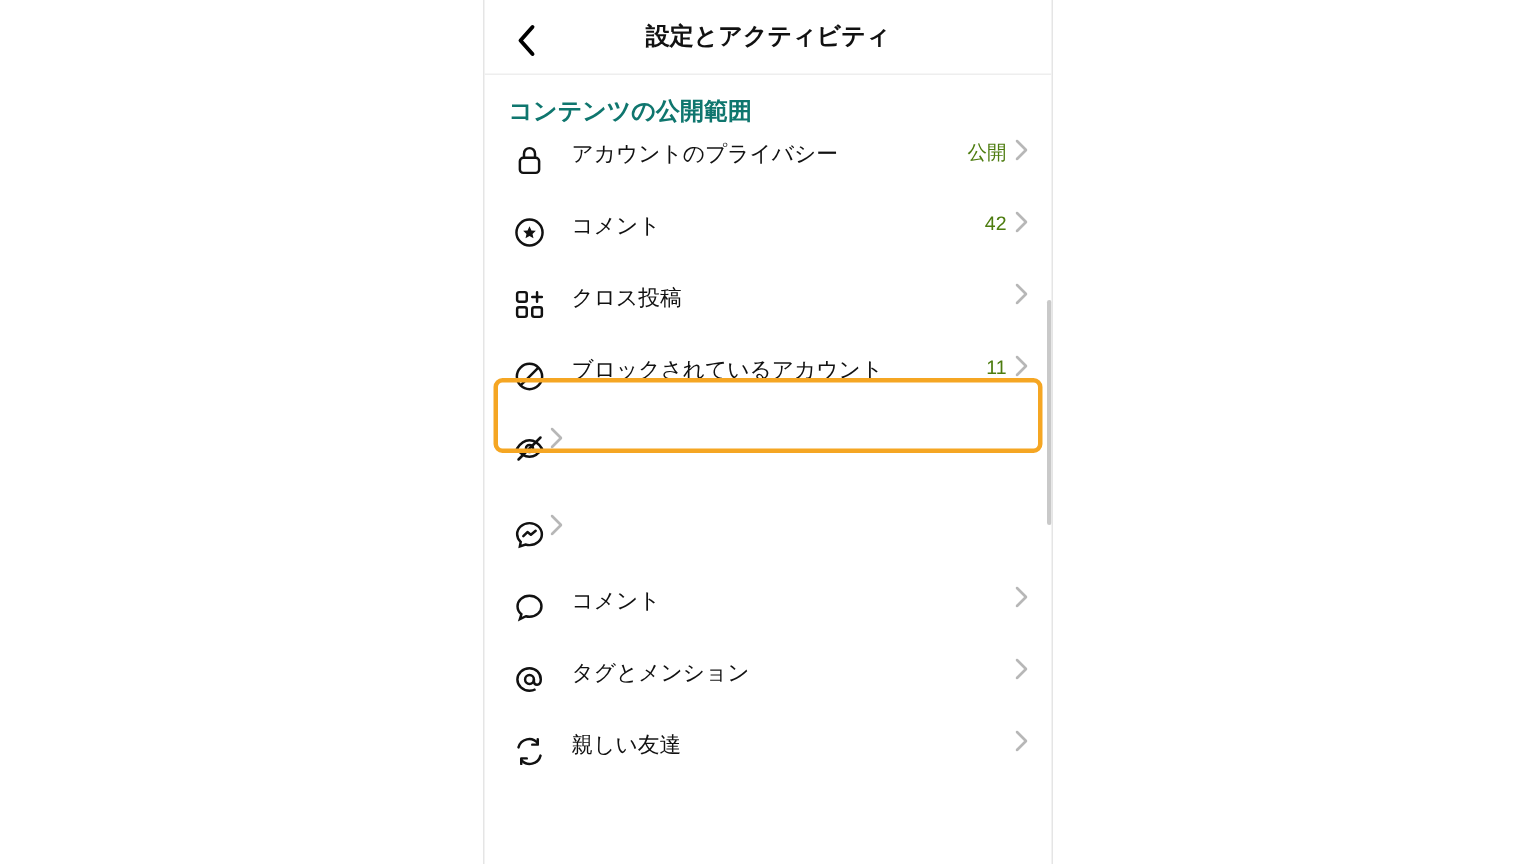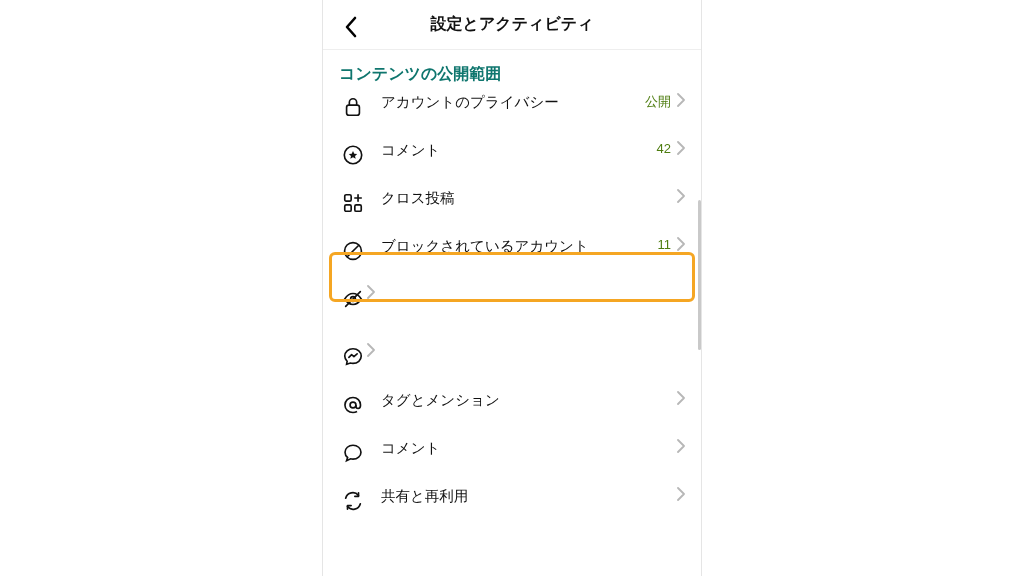--- a/index.html
+++ b/index.html
@@ -186,56 +186,56 @@
       <span class="chev">
           <svg width="8" height="14" viewBox="0 0 8 14">
             <path d="M1 1 L7 7 L1 13" stroke="#b7b7b7" stroke-width="1.8" fill="none" stroke-linecap="round" stroke-linejoin="round"></path>
           </svg>
         </span>
     </div>
 
     <div class="row">
       <span class="ic">
         <svg width="22" height="22" viewBox="0 0 24 24" stroke="#111" stroke-width="1.8" fill="none">
+            <path d="M12 3.5 c4.9 0 8.7 3.4 8.7 7.6 c0 4.2 -3.8 7.6 -8.7 7.6 c-.9 0 -1.8 -.1 -2.6 -.34 L5 20.5 l1.1 -3.6 C4.3 15.5 3.3 13.4 3.3 11.1 C3.3 6.9 7.1 3.5 12 3.5 z"></path>
+          </svg>
+      </span>
+      <span class="label">コメント</span>
+      <span class="chev">
+          <svg width="8" height="14" viewBox="0 0 8 14">
+            <path d="M1 1 L7 7 L1 13" stroke="#b7b7b7" stroke-width="1.8" fill="none" stroke-linecap="round" stroke-linejoin="round"></path>
+          </svg>
+        </span>
+    </div>
+
+    <div class="row">
+      <span class="ic">
+        <svg width="22" height="22" viewBox="0 0 24 24" stroke="#111" stroke-width="1.8" fill="none">
             <circle cx="12" cy="12" r="3.2"></circle>
             <path d="M15.2 12 v1.2 c0 1.6 1 2.6 2.3 2.6 c1.6 0 2.7 -1.5 2.7 -3.8 C20.2 7.2 16.6 3.8 12 3.8 C7 3.8 3.2 7.5 3.2 12 S7 20.2 12 20.2 c1.6 0 3.1 -.4 4.4 -1.1"></path>
           </svg>
       </span>
       <span class="label">タグとメンション</span>
-      <span class="chev">
-          <svg width="8" height="14" viewBox="0 0 8 14">
-            <path d="M1 1 L7 7 L1 13" stroke="#b7b7b7" stroke-width="1.8" fill="none" stroke-linecap="round" stroke-linejoin="round"></path>
-          </svg>
-        </span>
-    </div>
-
-    <div class="row">
-      <span class="ic">
-        <svg width="22" height="22" viewBox="0 0 24 24" stroke="#111" stroke-width="1.8" fill="none">
-            <path d="M12 3.5 c4.9 0 8.7 3.4 8.7 7.6 c0 4.2 -3.8 7.6 -8.7 7.6 c-.9 0 -1.8 -.1 -2.6 -.34 L5 20.5 l1.1 -3.6 C4.3 15.5 3.3 13.4 3.3 11.1 C3.3 6.9 7.1 3.5 12 3.5 z"></path>
-          </svg>
-      </span>
-      <span class="label">コメント</span>
       <span class="chev">
           <svg width="8" height="14" viewBox="0 0 8 14">
             <path d="M1 1 L7 7 L1 13" stroke="#b7b7b7" stroke-width="1.8" fill="none" stroke-linecap="round" stroke-linejoin="round"></path>
           </svg>
         </span>
     </div>
 
     <div class="row">
       <span class="ic">
         <svg width="22" height="22" viewBox="0 0 24 24" stroke="#111" stroke-width="1.8" fill="none" stroke-linecap="round" stroke-linejoin="round">
           <path d="M4 9 a8 8 0 0 1 14 -3"></path>
             <path d="M18 3 v4 h-4"></path>
           <path d="M20 15 a8 8 0 0 1 -14 3"></path>
             <path d="M6 21 v-4 h4"></path>
         </svg>
       </span>
-      <span class="label">共有と再利用</span>
+      <span class="label">親しい友達</span>
       <span class="chev">
           <svg width="8" height="14" viewBox="0 0 8 14">
             <path d="M1 1 L7 7 L1 13" stroke="#b7b7b7" stroke-width="1.8" fill="none" stroke-linecap="round" stroke-linejoin="round"></path>
           </svg>
         </span>
     </div>
 
     <div class="highlight-box"></div>
     <div class="scroll-indicator"></div>
   </div>

